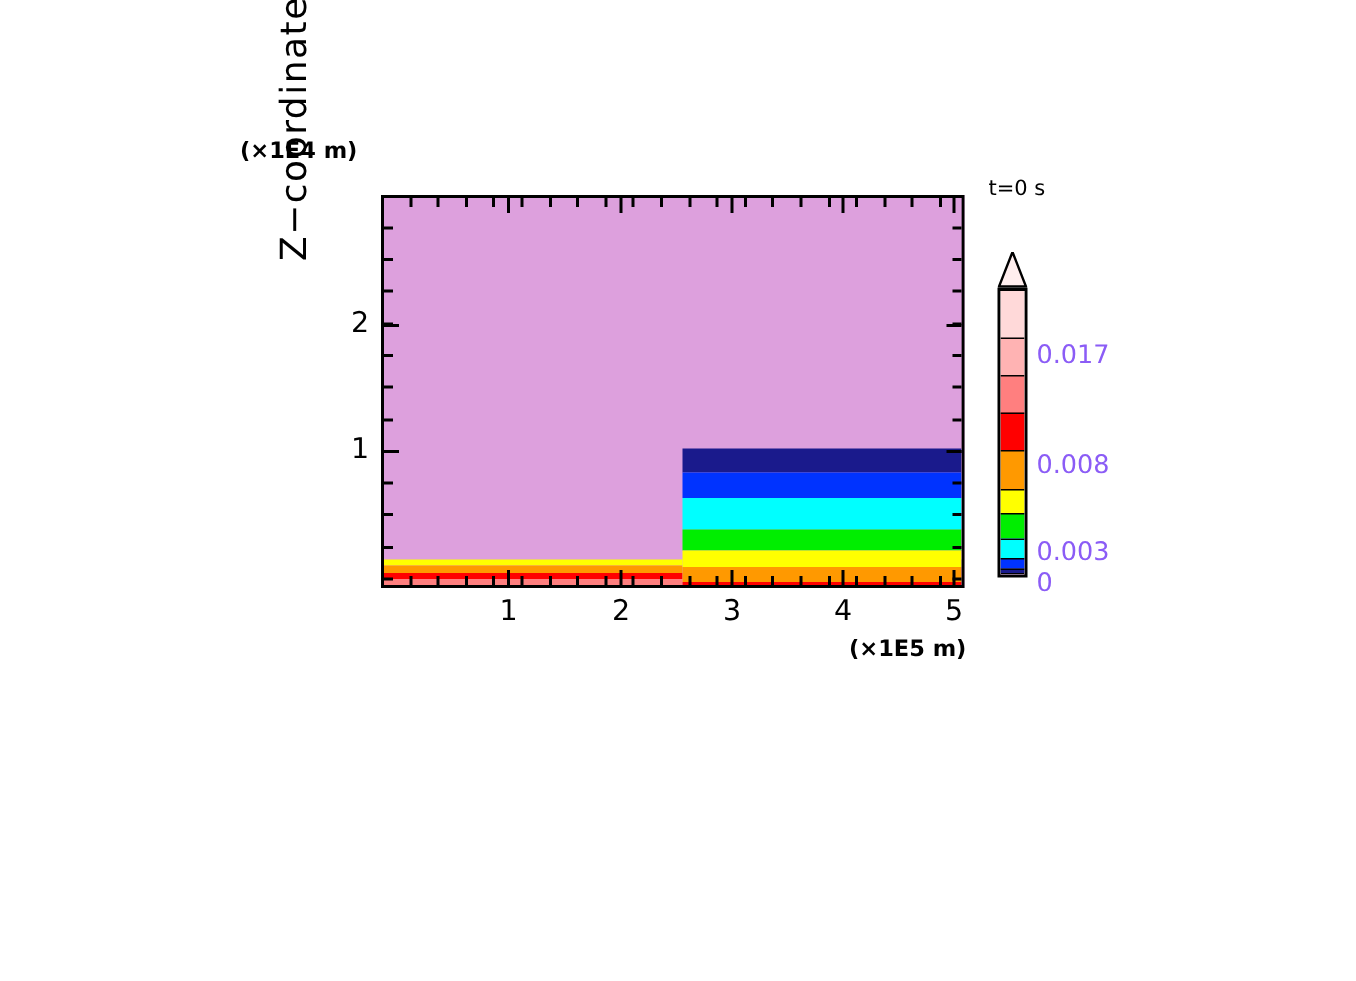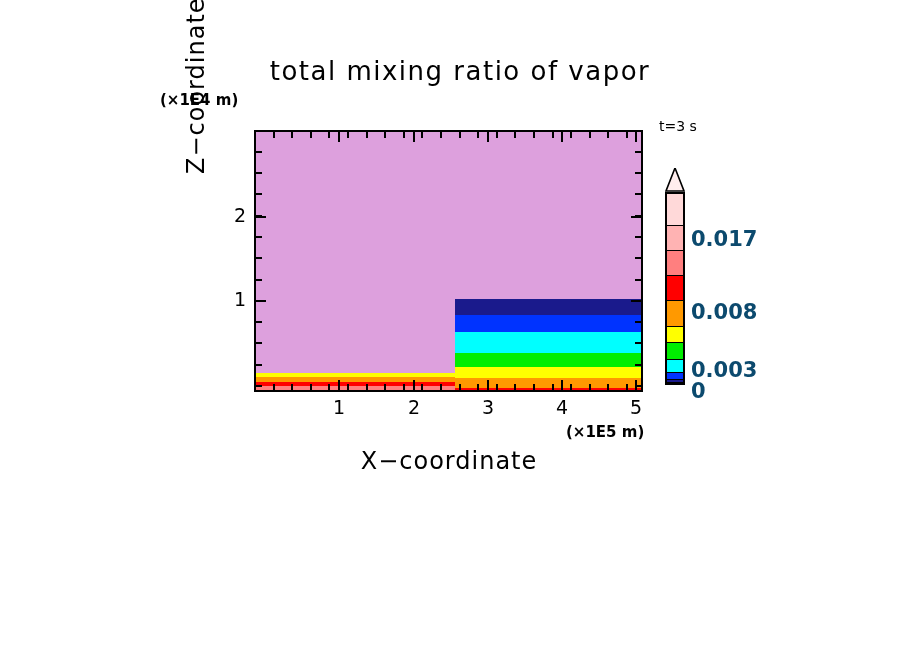--- a/index.html
+++ b/index.html
@@ -149,38 +149,36 @@
   .cb-sep {
     position: absolute;
     left: 0;
     width: 100%;
     height: 1px;
     background: #000;
   }
   .cb-label {
     position: absolute;
     left: 691px;
-    font-size: 21px;
-    color: #0c4a6e;
+    font-size: 17px;
+    color: #8b5cf6;
     white-space: nowrap;
     margin-top: -10px;
-    font-weight: bold;
   }
 </style>
 </head>
 <body>
 
 <div id="stage">
 
-  <div class="title">total mixing ratio of vapor</div>
 
   <div class="unit-y">(×1E4 m)</div>
   <div class="unit-x">(×1E5 m)</div>
 
-  <div class="timestamp">t=3  s</div>
+  <div class="timestamp">t=0  s</div>
 
   <div id="plot">
       <div class="band" style="left: 0%; width: 100%; top: 0px; height: 241px; background: rgb(221, 160, 221);"></div>
       <div class="band" style="left: 0%; width: 51.7%; top: 241px; height: 4px; background: rgb(255, 255, 0);"></div>
       <div class="band" style="left: 0%; width: 51.7%; top: 245px; height: 5px; background: rgb(255, 153, 0);"></div>
       <div class="band" style="left: 0%; width: 51.7%; top: 250px; height: 4px; background: rgb(255, 0, 0);"></div>
       <div class="band" style="left: 0%; width: 51.7%; top: 254px; height: 8px; background: rgb(255, 127, 127);"></div>
       <div class="band" style="left: 51.7%; width: 48.3%; top: 167px; height: 16px; background: rgb(26, 26, 140);"></div>
       <div class="band" style="left: 51.7%; width: 48.3%; top: 183px; height: 17px; background: rgb(0, 51, 255);"></div>
       <div class="band" style="left: 51.7%; width: 48.3%; top: 200px; height: 21px; background: rgb(0, 255, 255);"></div>
@@ -273,21 +271,20 @@
   <div id="ticklabels-layer">
       <div class="ticklabel ticklabel-x" style="left: 339px;">1</div>
       <div class="ticklabel ticklabel-x" style="left: 414px;">2</div>
       <div class="ticklabel ticklabel-x" style="left: 488px;">3</div>
       <div class="ticklabel ticklabel-x" style="left: 562px;">4</div>
       <div class="ticklabel ticklabel-x" style="left: 636px;">5</div>
       <div class="ticklabel ticklabel-y" style="top: 301px;">1</div>
       <div class="ticklabel ticklabel-y" style="top: 217px;">2</div>
     </div>
 
-  <div class="axis-title-x">X−coordinate</div>
   <div class="axis-title-y">Z−coordinate</div>
 
   <svg id="colorbar-arrow" viewBox="0 0 20 24" preserveAspectRatio="none">
     <polygon points="10,0 19,23 1,23" fill="#ffeeee" stroke="#000" stroke-width="1.6"></polygon>
   </svg>
 
   <div id="colorbar-body">
       <div class="cb-band" style="top: 0px; height: 31px; background: rgb(255, 217, 217);"></div>
       <div class="cb-band" style="top: 31px; height: 25px; background: rgb(255, 179, 179);"></div>
       <div class="cb-sep" style="top: 31px;"></div>

